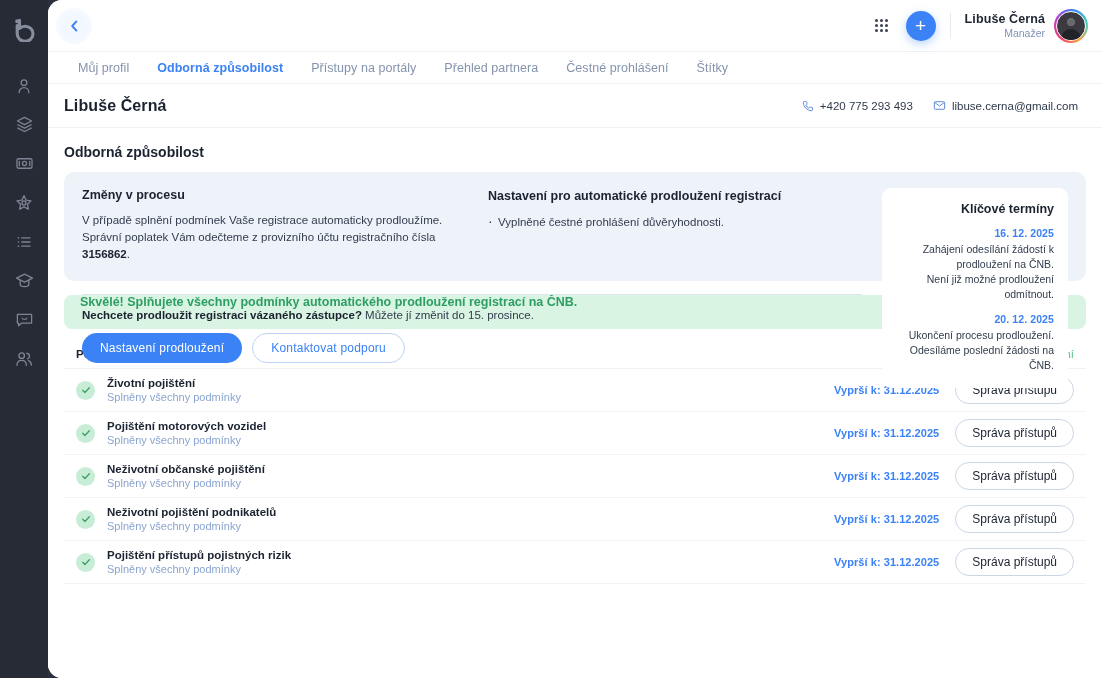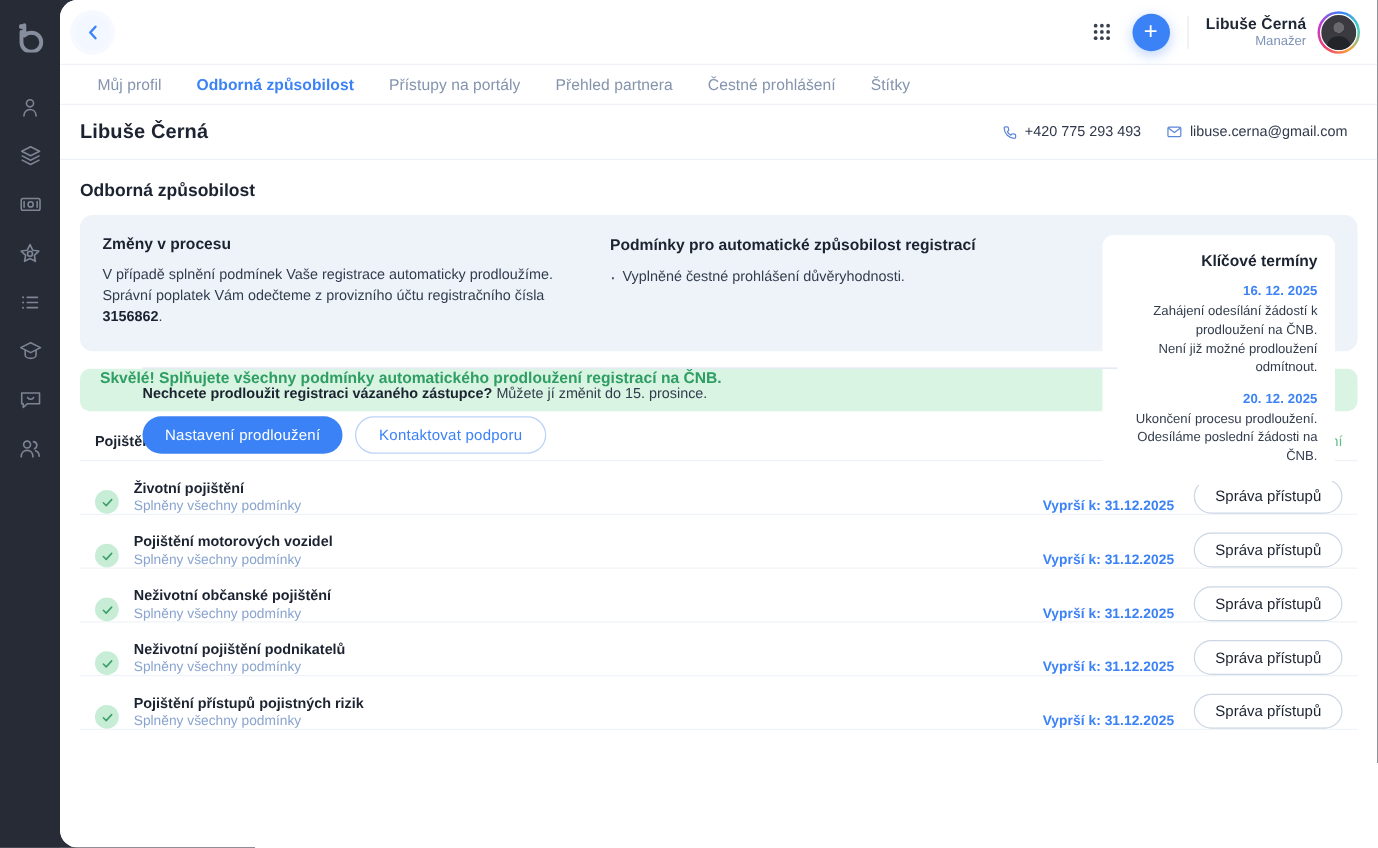--- a/index.html
+++ b/index.html
@@ -177,21 +177,21 @@
     display: flex; align-items: center;
     height: 30px; padding: 0 12px 0 12px;
     border-bottom: 1px solid #eef1f6;
     margin-top: 10px;
   }
   .tbl-head-l { font-size: 11.5px; font-weight: 700; color: #1b2230; }
   .tbl-head-sp { flex: 1; }
   .tbl-head-r { font-size: 11.5px; color: #5fc08a; }
 
   .row {
-    display: flex; align-items: flex-end;
+    display: flex; align-items: center;
     height: 43px; padding: 0 12px;
     border-bottom: 1px solid #f0f3f8;
   }
   .check {
     width: 19px; height: 19px; border-radius: 50%;
     background: #c7edd6; flex: 0 0 19px;
     display: flex; align-items: center; justify-content: center;
     margin-right: 12px;
   }
   .row-texts { display: flex; flex-direction: column; gap: 2px; }
@@ -343,21 +343,21 @@
       <div class="info-panel">
         <div class="info-left">
           <div class="info-h">Změny v procesu</div>
           <div class="info-p">V případě splnění podmínek Vaše registrace automaticky prodloužíme.</div>
           <div class="info-p">
             <span>Správní poplatek Vám odečteme z provizního účtu registračního čísla </span><b>3156862</b><span>.</span>
           </div>
         </div>
 
         <div class="info-mid">
-          <div class="info-h">Podmínky pro automatické způsobilost registrací</div>
+          <div class="info-h">Nastavení pro automatické prodloužení registrací</div>
           <ul class="bullets">
             <li>Vyplněné čestné prohlášení důvěryhodnosti.</li>
           </ul>
         </div>
 
         <div class="term-card">
           <div class="term-h">Klíčové termíny</div>
           <div>
             <div class="term-date">16. 12. 2025</div>
             <div class="term-txt">Zahájení odesílání žádostí k</div>
@@ -365,21 +365,21 @@
             <div class="term-txt">Není již možné prodloužení odmítnout.</div>
           </div>
           <div class="term-gap"></div>
           <div>
             <div class="term-date">20. 12. 2025</div>
             <div class="term-txt">Ukončení procesu prodloužení.</div>
             <div class="term-txt">Odesíláme poslední žádosti na ČNB.</div>
           </div>
         </div>
 
-        <div style="position:absolute; left:18px; top:104px; width:800px;margin-left:32px;">
+        <div style="position:absolute; left:18px; top:104px; width:800px;">
           <div class="divider-soft"></div>
           <div class="cta-line">
             <b>Nechcete prodloužit registraci vázaného zástupce?</b><span> Můžete jí změnit do 15. prosince.</span>
           </div>
           <div class="btn-row">
             <div class="btn btn-primary">Nastavení prodloužení</div>
             <div class="btn btn-ghost">Kontaktovat podporu</div>
           </div>
         </div>
       </div>

